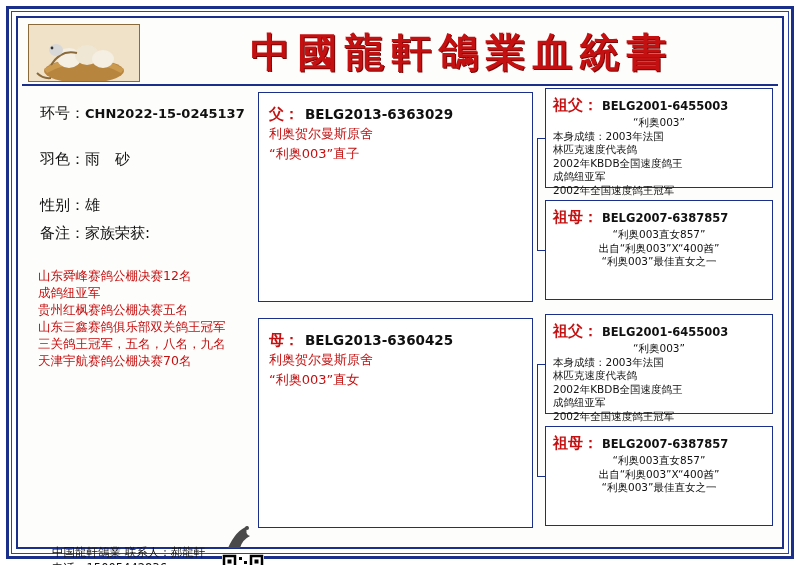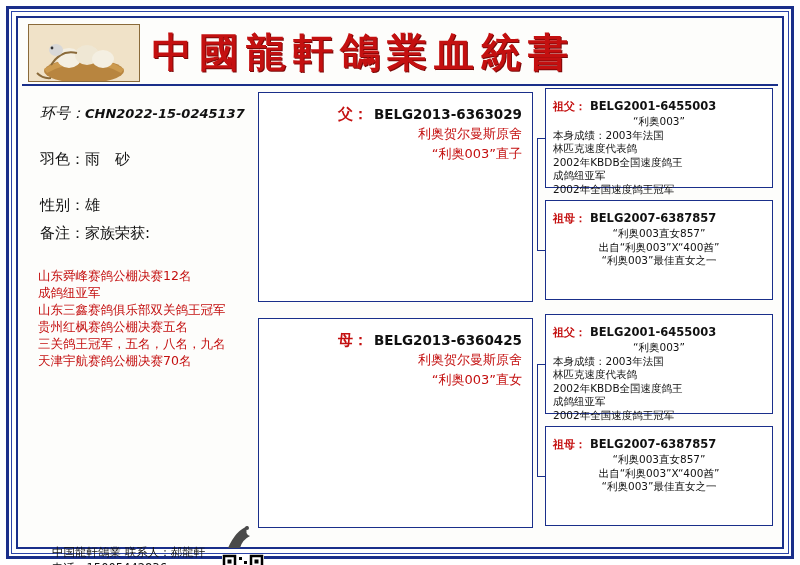--- a/index.html
+++ b/index.html
@@ -65,21 +65,21 @@
     overflow: hidden;
   }
   .logo svg { display: block; }
   .title {
     position: absolute;
     left: 130px;
     top: 0px;
     width: 620px;
     height: 60px;
     line-height: 60px;
-    text-align: left;
+    text-align: center;
     color: #c41010;
     font-size: 40px;
     font-weight: bold;
     letter-spacing: 7px;
     font-family: "DejaVu Sans", "Liberation Sans", sans-serif;
     text-shadow: 1px 1px 0 #7a0808;
     white-space: nowrap;
   }
   .hrule {
     position: absolute;
@@ -106,21 +106,21 @@
     white-space: nowrap;
   }
   .field .lbl {
     display: inline-block;
     font-size: 15px;
   }
   .field .val {
     font-size: 13px;
     font-weight: bold;
   }
-  .row-ring { position: absolute; left: 14px; top: 12px; font-style: italic; }
+  .row-ring { position: absolute; left: 14px; top: 12px; }
   .row-color { position: absolute; left: 14px; top: 58px; }
   .row-sex { position: absolute; left: 14px; top: 104px; }
   .row-note { position: absolute; left: 14px; top: 132px; }
 
   .honors {
     position: absolute;
     left: 12px;
     top: 175px;
     width: 210px;
   }
@@ -164,21 +164,21 @@
   .box {
     position: absolute;
     border: 1.5px solid #1a2f8a;
     background: #ffffff;
     box-sizing: border-box;
   }
   .father-box { left: 258px; top: 92px; width: 275px; height: 210px; }
   .mother-box { left: 258px; top: 318px; width: 275px; height: 210px; }
   .parent-inner {
     padding: 12px 10px 0 10px;
-    text-align: right;
+    text-align: left;
   }
   .parent-head {
     font-size: 14px;
     color: #c41010;
     font-weight: bold;
     white-space: nowrap;
   }
   .parent-head .rel {
     color: #c41010;
     font-size: 15px;
@@ -204,21 +204,21 @@
     box-sizing: border-box;
     padding: 6px 7px;
   }
   .gp1 { left: 545px; top: 88px; width: 228px; height: 100px; }
   .gp2 { left: 545px; top: 200px; width: 228px; height: 100px; }
   .gp3 { left: 545px; top: 314px; width: 228px; height: 100px; }
   .gp4 { left: 545px; top: 426px; width: 228px; height: 100px; }
   .gp-title {
     display: inline;
     color: #c41010;
-    font-size: 11px;
+    font-size: 15px;
     font-weight: bold;
   }
   .gp-ring {
     display: inline;
     color: #111;
     font-size: 11.5px;
     font-weight: bold;
     margin-left: 4px;
   }
   .gp-line {
@@ -279,22 +279,22 @@
       <span class="lbl">性别：</span><span class="lbl">雄</span>
     </div>
 
     <div class="field row-note">
       <span class="lbl">备注：</span><span class="lbl">家族荣获:</span>
     </div>
 
     <div class="honors">
       <div class="honor-line">山东舜峰赛鸽公棚决赛12名</div>
       <div class="honor-line">成鸽纽亚军</div>
+      <div class="honor-line">贵州红枫赛鸽公棚决赛五名</div>
       <div class="honor-line">山东三鑫赛鸽俱乐部双关鸽王冠军</div>
-      <div class="honor-line">贵州红枫赛鸽公棚决赛五名</div>
       <div class="honor-line">三关鸽王冠军，五名，八名，九名</div>
       <div class="honor-line">天津宇航赛鸽公棚决赛70名</div>
     </div>
 
     <div class="pigeon-mark">
       <svg width="36" height="30" viewBox="0 0 36 30">
         <path d="M6 26 Q14 8 26 4 Q22 12 28 14 Q20 18 18 26 Z" fill="#4a4a4a"></path>
         <circle cx="25" cy="6" r="2" fill="#4a4a4a"></circle>
       </svg>
     </div>

